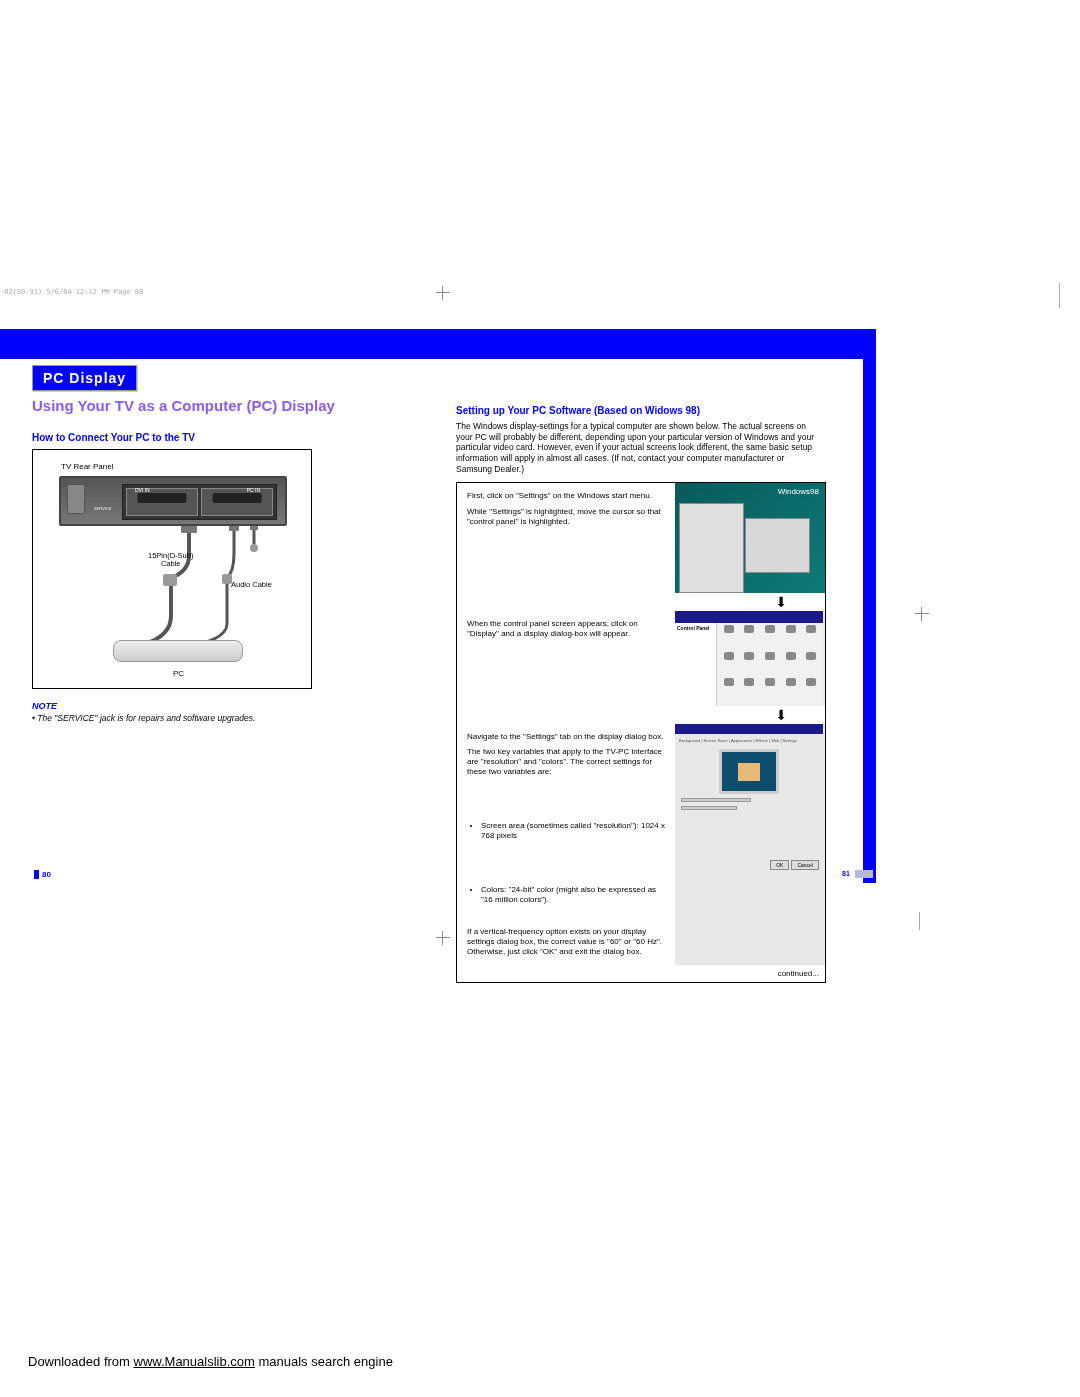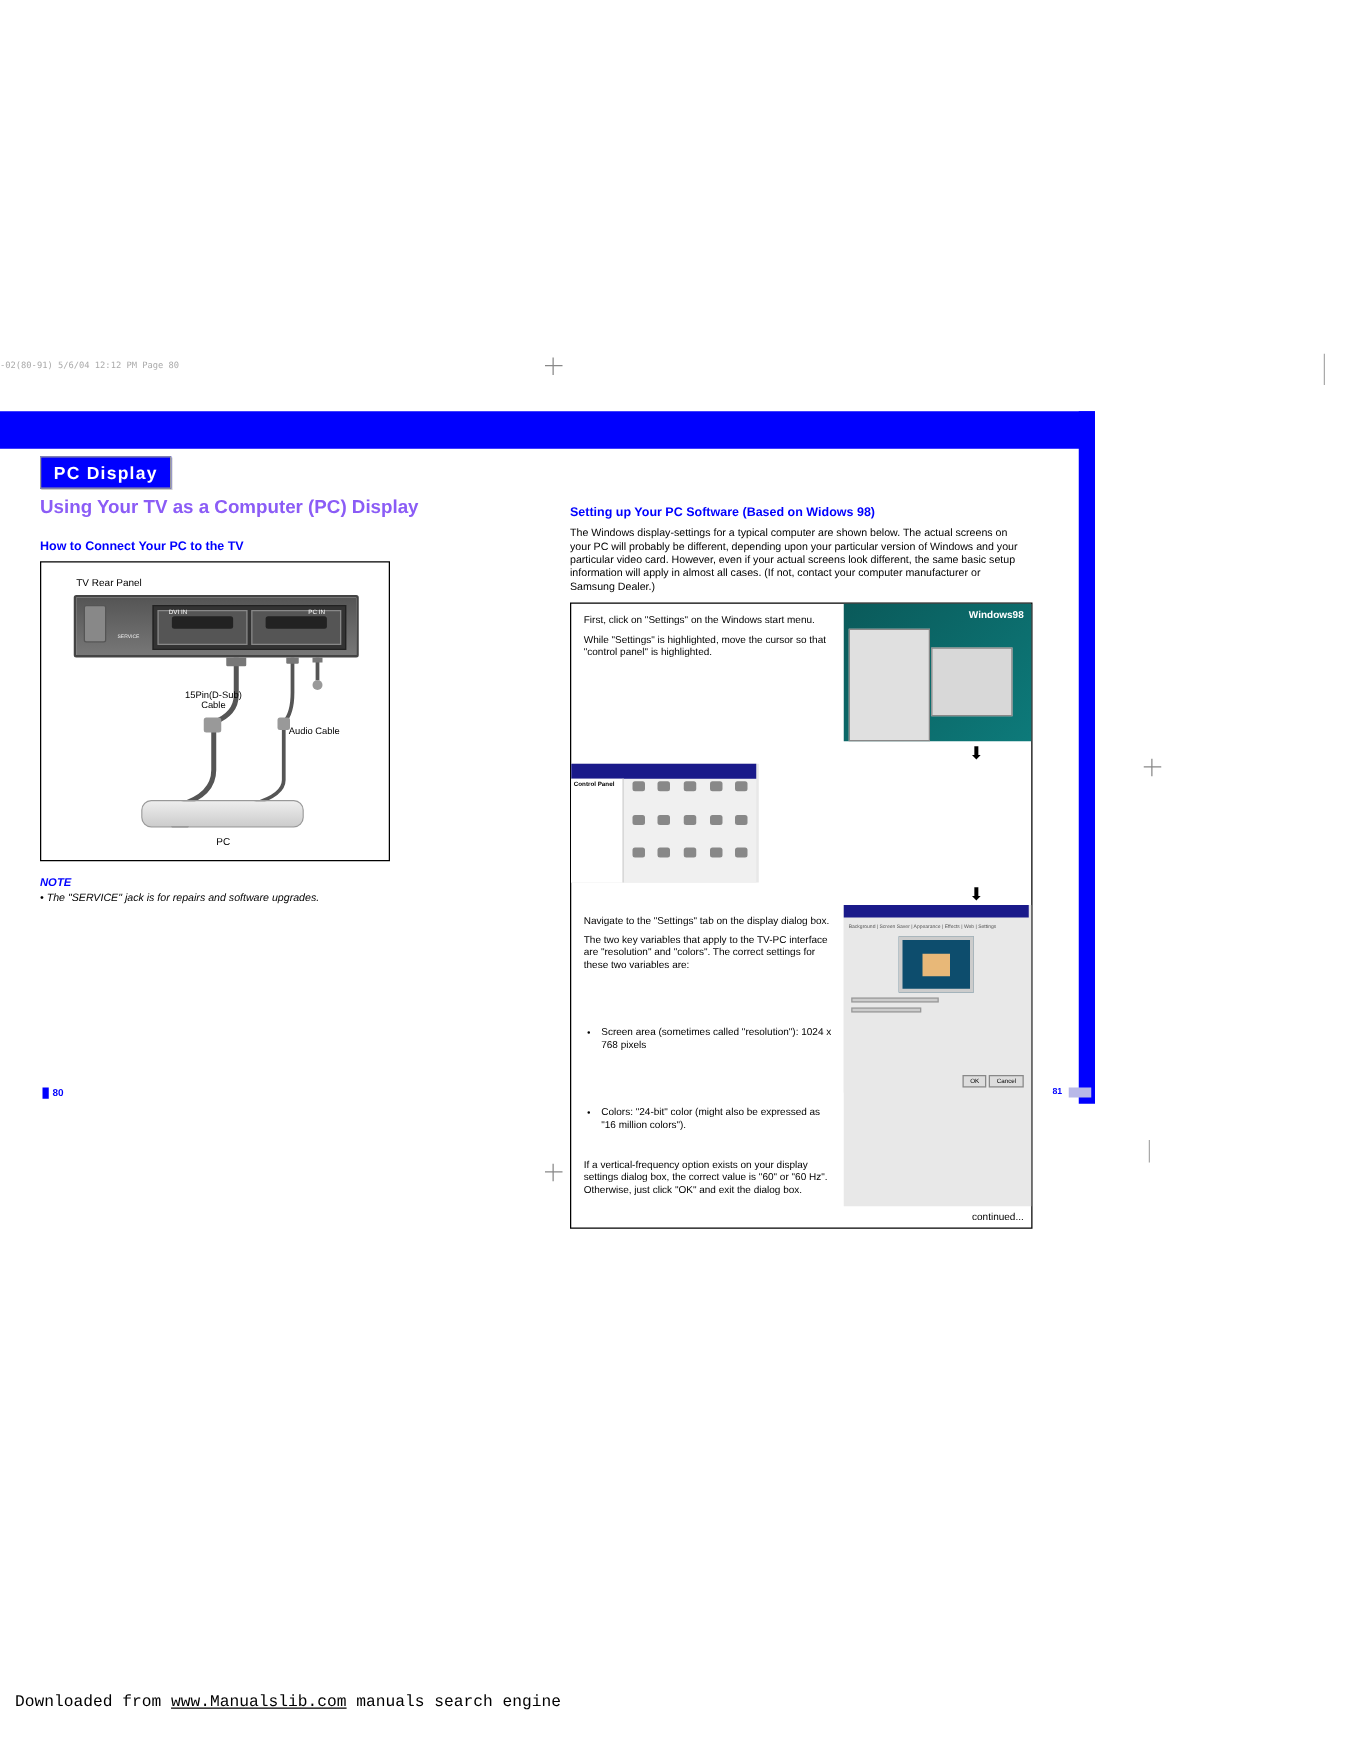--- a/index.html
+++ b/index.html
@@ -200,21 +200,21 @@
   }
   .start-submenu {
     position: absolute;
     bottom: 20px; left: 70px;
     width: 65px; height: 55px;
     background: #d8d8d8;
     border: 1px solid #888;
   }
   .win-logo {
     position: absolute; top: 4px; right: 6px;
-    font-size: 8px; color: #fff; font-weight: bold;
+    font-size: 8px; color: #fff; font-weight: normal;
   }
   .arrow-down {
     display: block;
     text-align: center;
     font-size: 14px;
     color: #000;
     margin: 2px 0;
     line-height: 1;
   }
   .cp-window {
@@ -306,23 +306,23 @@
     position: absolute;
     top: 870px;
     left: 855px;
     width: 18px;
     height: 8px;
     background: #b8b8e8;
   }
   .footer {
     position: absolute;
     bottom: 28px;
-    left: 12px;
+    left: 28px;
     font-size: 13px;
-    font-family: Liberation Mono, monospace;
+    font-family: Liberation Sans, sans-serif;
     color: #000;
   }
   .footer .link { text-decoration: underline; color: #000; }
   ul.tight { padding-left: 14px; margin: 2px 0; }
   ul.tight li { margin-bottom: 1px; margin-top: 44px; }
 </style>
 </head>
 <body>
 
 <div class="header-strip">-02(80-91)  5/6/04  12:12 PM  Page 80</div>
@@ -394,20 +394,21 @@
           <div>While "Settings" is highlighted, move the cursor so that "control panel" is highlighted.</div>
         </div>
         <div class="right-img" style="height:110px">
           <div class="win-logo">Windows98</div>
           <div class="start-menu"></div>
           <div class="start-submenu"></div>
         </div>
       </div>
       <span class="arrow-down" style="margin-left:280px">⬇</span>
       <div class="right-row">
+        <div class="right-text">When the control panel screen appears, click on "Display" and a display dialog-box will appear.</div>
         <div class="right-img gray">
           <div class="cp-window">
             <div class="cp-sidebar">Control Panel</div>
             <div class="cp-icons">
               <div class="cp-icon"></div>
               <div class="cp-icon"></div>
               <div class="cp-icon"></div>
               <div class="cp-icon"></div>
               <div class="cp-icon"></div>
               <div class="cp-icon"></div>

